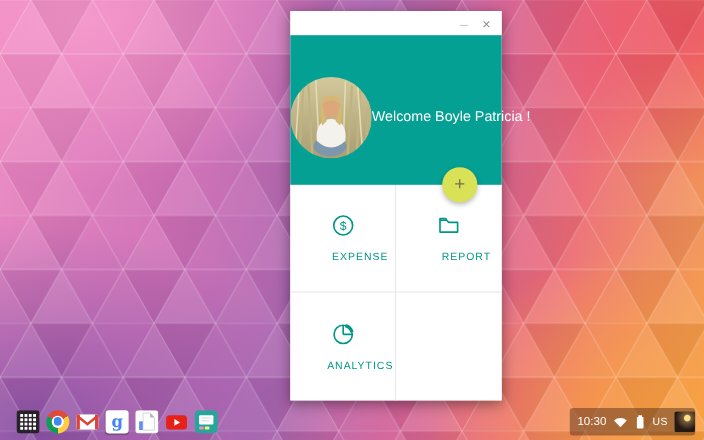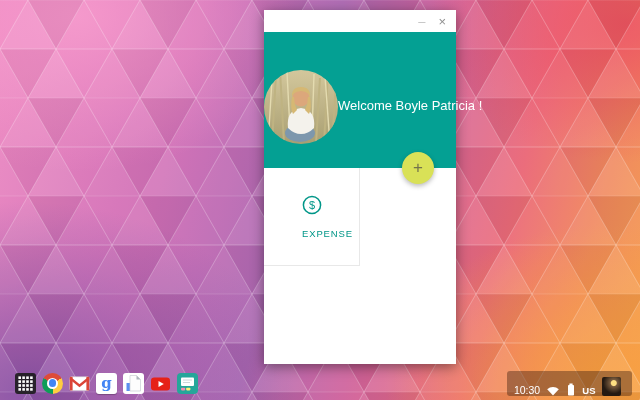--- a/index.html
+++ b/index.html
@@ -26,24 +26,24 @@
     position:relative;}
   .chrome-center{position:absolute;left:50%;top:50%;width:11px;height:11px;margin:-5.5px 0 0 -5.5px;
     border-radius:50%;background:#fff;}
   .chrome-core{position:absolute;left:50%;top:50%;width:7.5px;height:7.5px;margin:-3.75px 0 0 -3.75px;
     border-radius:50%;background:#4285f4;}
   .gtile{width:21px;height:21px;border-radius:3px;background:#fff;display:flex;
     align-items:center;justify-content:center;box-shadow:0 1px 1px rgba(0,0,0,.25);}
   .g-letter{color:#4285f4;font-family:"DejaVu Serif",serif;font-weight:bold;font-size:15px;line-height:1;}
 
   
-  .tray{margin-left:auto;display:flex;align-items:flex-end;gap:6px;height:25px;
-        background:rgba(62,32,16,.42);border-radius:3px;padding:0 11px 0 7px;color:#fff;cursor:pointer;}
+  .tray{margin-left:auto;display:flex;align-items:center;gap:6px;height:25px;
+        background:rgba(62,32,16,.42);border-radius:3px;padding:0 0 0 7px;color:#fff;cursor:pointer;}
   .tray-time{font-size:10.5px;}
-  .tray-kb{font-size:9.5px;font-weight:bold;letter-spacing:.3px;}
+  .tray-kb{font-size:9.5px;font-weight:normal;letter-spacing:.3px;}
   .tray-avatar{width:19px;height:19px;border-radius:2px;flex:none;
     background:
       radial-gradient(circle at 62% 32%, #ffe082 0 2.5px, #7a5c3e 3.5px, #241a12 60%),
       linear-gradient(50deg,#b49b7f 0 28%, #3a2a1a 60%);}
 
   
   .window{position:absolute;left:264px;top:10px;width:192px;height:354px;background:#fff;
           box-shadow:0 3px 12px rgba(0,0,0,.42);display:flex;flex-direction:column;z-index:4;}
   .titlebar{height:22px;flex:none;background:#fff;display:flex;align-items:center;
             justify-content:flex-end;gap:13px;padding:0 10px;}
@@ -130,20 +130,35 @@
   </div>
 
   <div class="grid">
     <div class="cell c1">
       <svg class="cell-icon" viewBox="0 0 22 22">
         <circle cx="11" cy="11" r="8.6" fill="none" stroke="#009688" stroke-width="1.5"></circle>
         <text x="11" y="15" text-anchor="middle" font-size="11" font-family="Liberation Sans, sans-serif" fill="#009688">$</text>
       </svg>
       <span class="cell-label">EXPENSE</span>
     </div>
+    <div class="cell c2">
+      <svg class="cell-icon" viewBox="0 0 22 22">
+        <path d="M3 6.2 L9 6.2 L11 8.2 L19 8.2 L19 17 L3 17 Z" fill="none" stroke="#009688" stroke-width="1.5" stroke-linejoin="round"></path>
+        <path d="M3 6.2 L3 4.8 L8.3 4.8 L9 6.2" fill="none" stroke="#009688" stroke-width="1.5" stroke-linejoin="round"></path>
+      </svg>
+      <span class="cell-label">REPORT</span>
+    </div>
+    <div class="cell c3">
+      <svg class="cell-icon" viewBox="0 0 22 22">
+        <circle cx="11" cy="11" r="8.3" fill="none" stroke="#009688" stroke-width="1.5"></circle>
+        <path d="M11 11 L11 2.7 M11 11 L19.3 11" fill="none" stroke="#009688" stroke-width="1.5"></path>
+        <path d="M13 3 A 8.3 8.3 0 0 1 19 9" fill="none" stroke="#009688" stroke-width="3"></path>
+      </svg>
+      <span class="cell-label">ANALYTICS</span>
+    </div>
   </div>
 </div>
 
 <div class="shelf">
   <div class="apps">
 
     <div class="app">
       <svg width="21" height="21" viewBox="0 0 21 21">
         <rect width="21" height="21" rx="3" fill="rgba(25,25,25,0.88)"></rect>
         <g fill="#fff">

